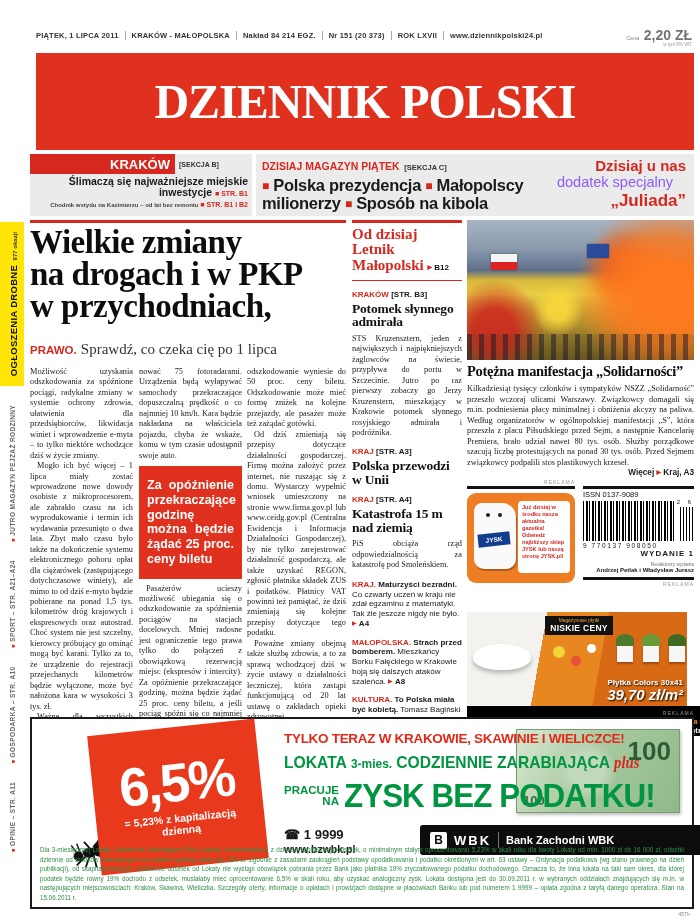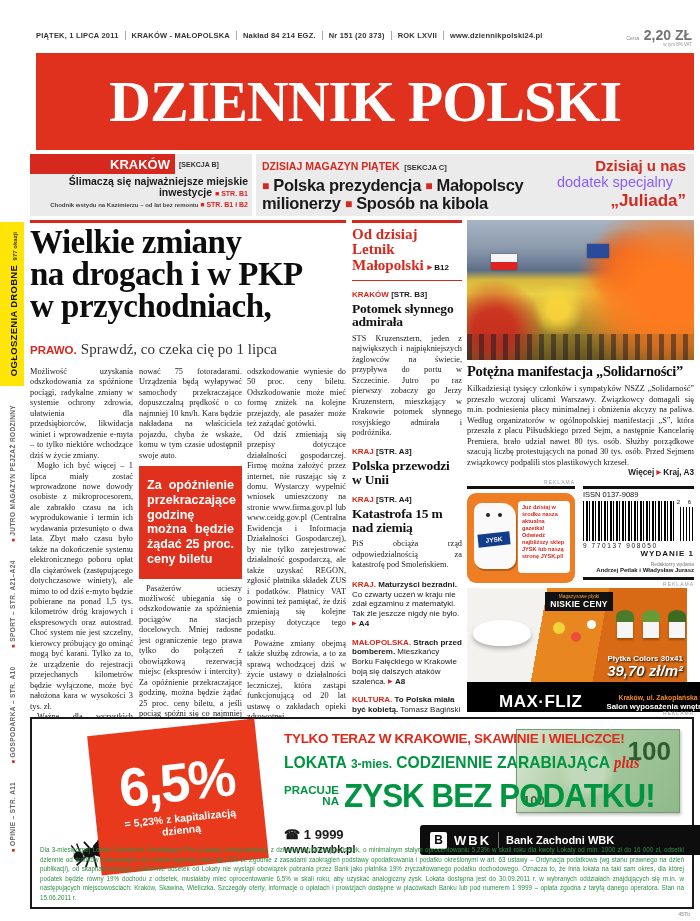--- a/index.html
+++ b/index.html
@@ -16,21 +16,21 @@
   .topbar .seg:first-child{border-left:none;padding-left:0;}
   .pricebox{right:8px;top:27px;text-align:right;line-height:1;}
   .pricebox .lbl{font-size:5.5px;color:#888;}
   .pricebox .val{font-size:14px;font-weight:bold;color:#737373;}
   .pricebox .note{font-size:4.5px;color:#999;}
 
   
   .masthead{left:36px;top:53px;width:658px;height:97px;background:#e0301e;
             display:flex;align-items:center;justify-content:center;}
   .masthead .t{font-family:"Liberation Serif",serif;font-weight:bold;color:#fff;
-               font-size:58px;letter-spacing:-1px;white-space:nowrap;}
+               font-size:48px;letter-spacing:-1px;white-space:nowrap;}
 
   
   .tbox{top:154px;height:62px;background:#ebebeb;}
   .tbox-k{left:30px;width:222px;}
   .tbox-m{left:256px;width:313px;padding:2px 6px;box-sizing:border-box;}
   .tbox-d{left:536px;width:158px;padding:3px 8px;box-sizing:border-box;text-align:right;}
   .khead{display:flex;height:20px;}
   .khead .kred{background:#d6281e;color:#fff;font-weight:bold;font-size:13px;
                flex:0 0 140px;display:flex;align-items:center;justify-content:flex-end;padding-right:5px;}
   .khead .ksec{font-size:7px;font-weight:bold;color:#333;display:flex;align-items:center;padding-left:4px;}
@@ -135,21 +135,21 @@
     background:repeating-linear-gradient(90deg,#000 0 1px,#fff 1px 3px,#000 3px 5px,#fff 5px 6px);}
   .bc-bars2{position:absolute;right:0;top:6px;width:14px;height:34px;
     background:repeating-linear-gradient(90deg,#000 0 1px,#fff 1px 3px);}
   .bc-sm{position:absolute;right:0;top:-2px;font-size:6px;letter-spacing:3px;}
   .bc-num{font-size:6.5px;letter-spacing:1.6px;margin-top:1px;}
   .bc-ed{font-size:8px;font-weight:bold;text-align:right;letter-spacing:1px;}
   .bc-rlab{font-size:4.8px;color:#777;text-align:right;margin-top:4px;}
   .bc-names{font-size:6px;font-weight:bold;text-align:right;}
 
   
-  .mf{left:467px;top:588px;width:220px;height:124px;}
+  .mf{left:467px;top:612px;width:220px;height:124px;}
   .mf-img{position:absolute;inset:0 0 30px 0;
     background:linear-gradient(100deg,#f4f2ee 0 34%,#e8871f 34% 60%,#d96a15 60% 100%);}
   .mf-basin{position:absolute;left:6px;bottom:36px;width:58px;height:26px;background:#fff;
     border-radius:50% 50% 45% 45%;box-shadow:0 3px 4px rgba(0,0,0,.25);}
   .mf-pot{position:absolute;bottom:44px;width:16px;height:18px;background:#f6f6f6;box-shadow:0 2px 2px rgba(0,0,0,.3);}
   .mf-plant{position:absolute;width:18px;height:12px;border-radius:50% 50% 0 0;background:#4d7a2a;}
   .mf-fl{position:absolute;border-radius:50%;}
   .mf-nc{position:absolute;left:78px;top:4px;width:62px;background:#111;color:#fff;
          padding:2px 3px;text-align:center;}
   .mf-nc .a{font-size:4.8px;color:#f0a040;display:block;}

